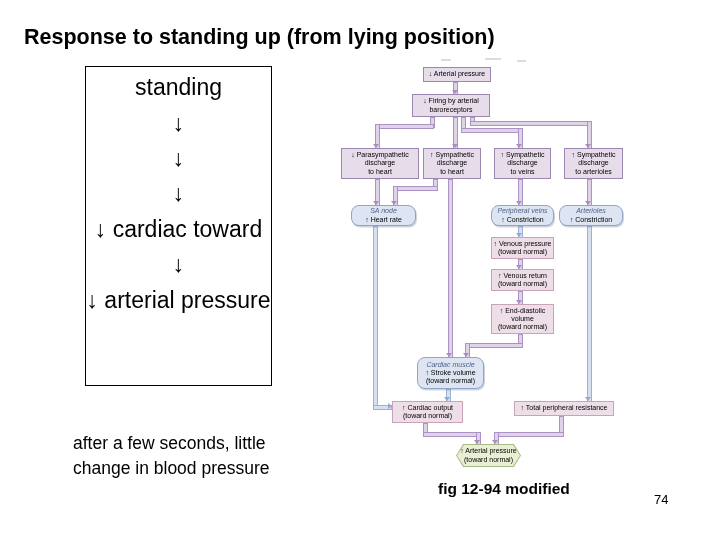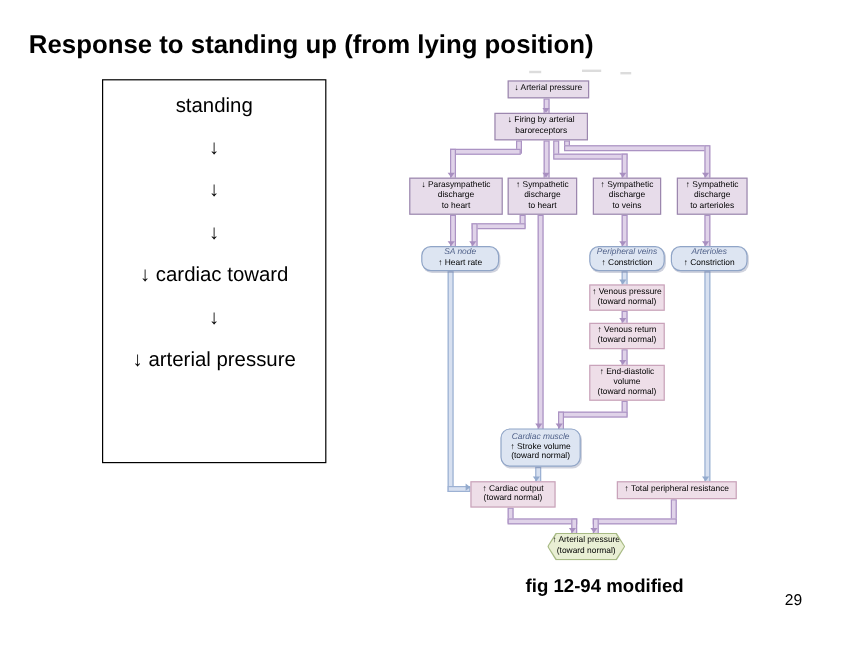--- a/index.html
+++ b/index.html
@@ -4,21 +4,21 @@
 <style>
   html,body{margin:0;padding:0;background:#fff;}
   .slide{position:relative;width:720px;height:540px;background:#ffffff;overflow:hidden;
          font-family:"Liberation Sans", sans-serif;color:#000;}
   .title{position:absolute;left:24px;top:25px;font-size:21.5px;font-weight:bold;letter-spacing:0;}
 
   
   .seq-box{position:absolute;left:85px;top:66px;width:187px;height:320px;border:1px solid #000;
            box-sizing:border-box;padding-top:3px;}
   .seq-line{height:35.4px;display:flex;align-items:center;justify-content:center;
-            font-size:17px;white-space:pre;}
+            font-size:23px;white-space:pre;}
 
   .note{position:absolute;left:73px;top:431px;font-size:17.5px;line-height:25px;}
   .fig-caption{position:absolute;left:438px;top:480px;font-size:15.5px;font-weight:bold;}
   .page-num{position:absolute;left:654px;top:492px;font-size:13px;}
 
   
   .flowchart{position:absolute;left:335px;top:58px;width:385px;height:420px;}
   .fc-box{position:absolute;box-sizing:border-box;display:flex;flex-direction:column;
           align-items:center;justify-content:center;text-align:center;
           font-size:7px;line-height:1.18;white-space:pre-line;z-index:2;}
@@ -54,20 +54,22 @@
     <div class="seq-line">standing</div>
     <div class="seq-line">↓</div>
     <div class="seq-line">↓</div>
     <div class="seq-line">↓</div>
     <div class="seq-line">↓ cardiac toward</div>
     <div class="seq-line">↓</div>
     <div class="seq-line">↓ arterial pressure</div>
   </div>
 
   <div class="note">
+    <div>after a few seconds, little</div>
+    <div>change in blood pressure</div>
   </div>
 
   <div class="flowchart">
 
     <div class="crop-dash" style="left:106px;top:1px;width:10px;"></div>
     <div class="crop-dash" style="left:150px;top:0px;width:16px;"></div>
     <div class="crop-dash" style="left:182px;top:2px;width:9px;"></div>
 
     <div class="tube tube-p" style="left:118px;top:24px;width:3px;height:12px;"></div>
     <div class="tube tube-p" style="left:118px;top:59px;width:3px;height:31px;"></div>
@@ -184,15 +186,15 @@
 
     <div class="fc-hex" style="left:121px;top:386px;width:65px;height:23px;">
       <div class="hex-outer"></div>
       <div class="hex-inner">↑ Arterial pressure
 (toward normal)</div>
     </div>
 
   </div>
 
   <div class="fig-caption">fig 12-94 modified</div>
-  <div class="page-num">29</div>
+  <div class="page-num">74</div>
 
 </div>
 
 </body></html>

